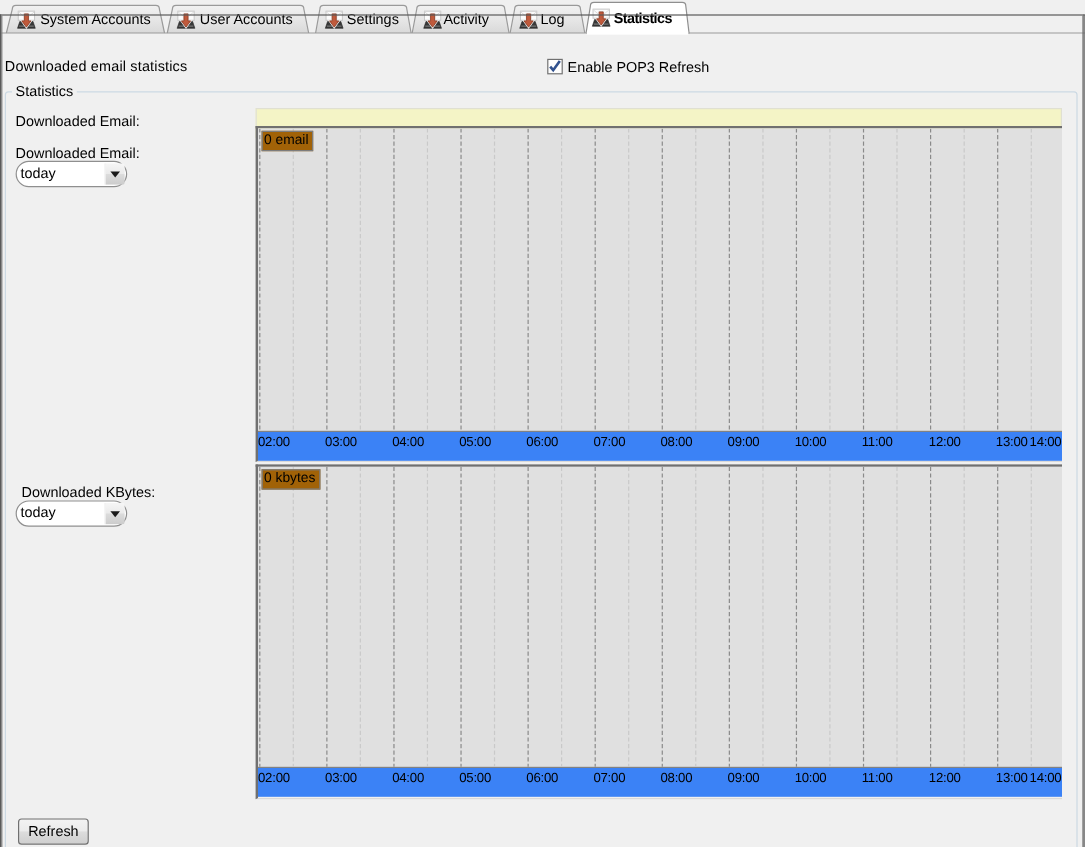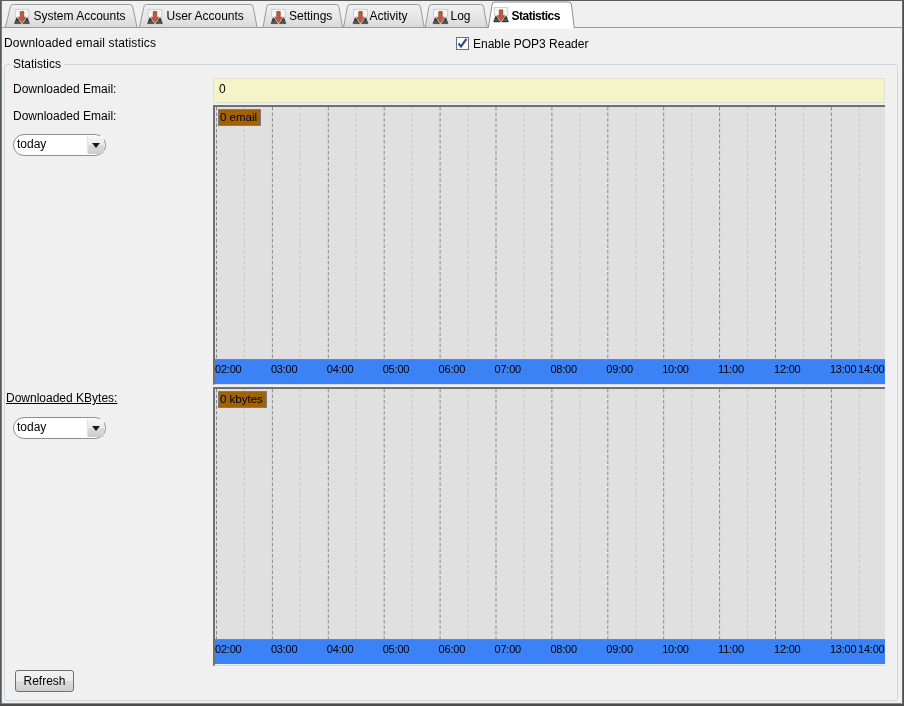--- a/index.html
+++ b/index.html
@@ -1,17 +1,17 @@
 <!DOCTYPE html>
 <html><head><meta charset="utf-8">
 <style>
 * { margin:0; padding:0; box-sizing:border-box; }
 html,body { width:904px; height:706px; overflow:hidden; }
 body { position:relative; background:#f0f0f0; font-family:"Liberation Sans",sans-serif; font-size:12px; color:#000; }
-.abs { position:absolute; }
+.abs { position:absolute;margin-top:12px; }
 .axl { position:absolute; font-size:11px; letter-spacing:-0.2px; color:#000; white-space:nowrap; }
 .chart { position:absolute; left:213px; width:671.5px;
   border-top:2px solid #707070; border-left:2px solid #707070; border-bottom:1px solid #d9d9d9; }
 .plot { position:relative; overflow:hidden; background:#e0e0e0; border-bottom:1px solid #828282; }
 .band { position:relative; background:#3b82f6; overflow:hidden; }
 .chartlabel { position:absolute; background:#a16207; border:1px solid #7d7d7d; font-size:11.5px;
   display:flex; align-items:center; padding-left:1.5px; }
 .combo { position:absolute; left:13px; width:93px; height:22px; background:#ffffff;
   border:1px solid #8f8f8f; border-radius:11px; }
 .combo .txt { position:absolute; left:3px; top:2px; font-size:12px; }
@@ -61,21 +61,21 @@
 <text x="511.5" y="19.5" font-family="Liberation Sans, sans-serif" font-size="12px" font-weight="bold" letter-spacing="-0.5" fill="#000000">Statistics</text>
 </svg>
 
 <span class="abs" style="left:4px;top:36px;letter-spacing:0.15px;">Downloaded email statistics</span>
 
 <span class="abs" style="left:456px;top:37px;width:13px;height:13px;background:#fdfdfd;border:1px solid #707070;">
 <svg width="11" height="11" style="position:absolute;left:0;top:0">
       <path d="M1.5,5.5 L4,8.5 L9.5,0.8" fill="none" stroke="#31518e" stroke-width="2.2"></path>
     </svg>
 </span>
-<span class="abs" style="left:473px;top:37px;">Enable POP3 Reader</span>
+<span class="abs" style="left:473px;top:37px;">Enable POP3 Refresh</span>
 
 <div class="abs" style="left:3.5px;top:64px;width:894px;height:637px;border:1px solid #ccd9e3;border-radius:3px;"></div>
 <span class="abs" style="left:10px;top:57px;background:#f0f0f0;padding:0 3px;">Statistics</span>
 
 <span class="abs" style="left:13px;top:82px;">Downloaded Email:</span>
 
 <div class="abs" style="left:213px;top:77.5px;width:672px;height:25px;background:#f4f4c6;border:1px solid #e0e0d2;">
   <span class="abs" style="left:5px;top:3.5px;">0</span>
 </div>
 
@@ -173,21 +173,21 @@
 <span class="axl" style="left:391.3px;top:3px;">09:00</span>
 <span class="axl" style="left:447.2px;top:3px;">10:00</span>
 <span class="axl" style="left:503.1px;top:3px;">11:00</span>
 <span class="axl" style="left:559.0px;top:3px;">12:00</span>
 <span class="axl" style="left:614.9px;top:3px;">13:00</span>
 <span class="axl" style="left:643px;top:3px;">14:00</span>
   </div>
 </div>
 <div class="chartlabel" style="left:217.5px;top:390.5px;width:49px;height:17px;text-align:center;">0 kbytes</div>
 
-<span class="abs" style="left:6px;top:391px;text-decoration:underline;">Downloaded KBytes:</span>
+<span class="abs" style="left:18px;top:391px;">Downloaded KBytes:</span>
 <div class="combo" style="top:416.5px;">
   <span class="txt">today</span>
   <span class="btn"></span>
     <span class="arr"></span>
 </div>
 
 <div class="abs" style="left:15px;top:670px;width:59px;height:22px;border:1px solid #707070;border-radius:3px;
   background:linear-gradient(#f2f2f2,#ebebeb 49%,#dddddd 50%,#cfcfcf);
   display:flex;align-items:center;justify-content:center;">Refresh</div>
 

